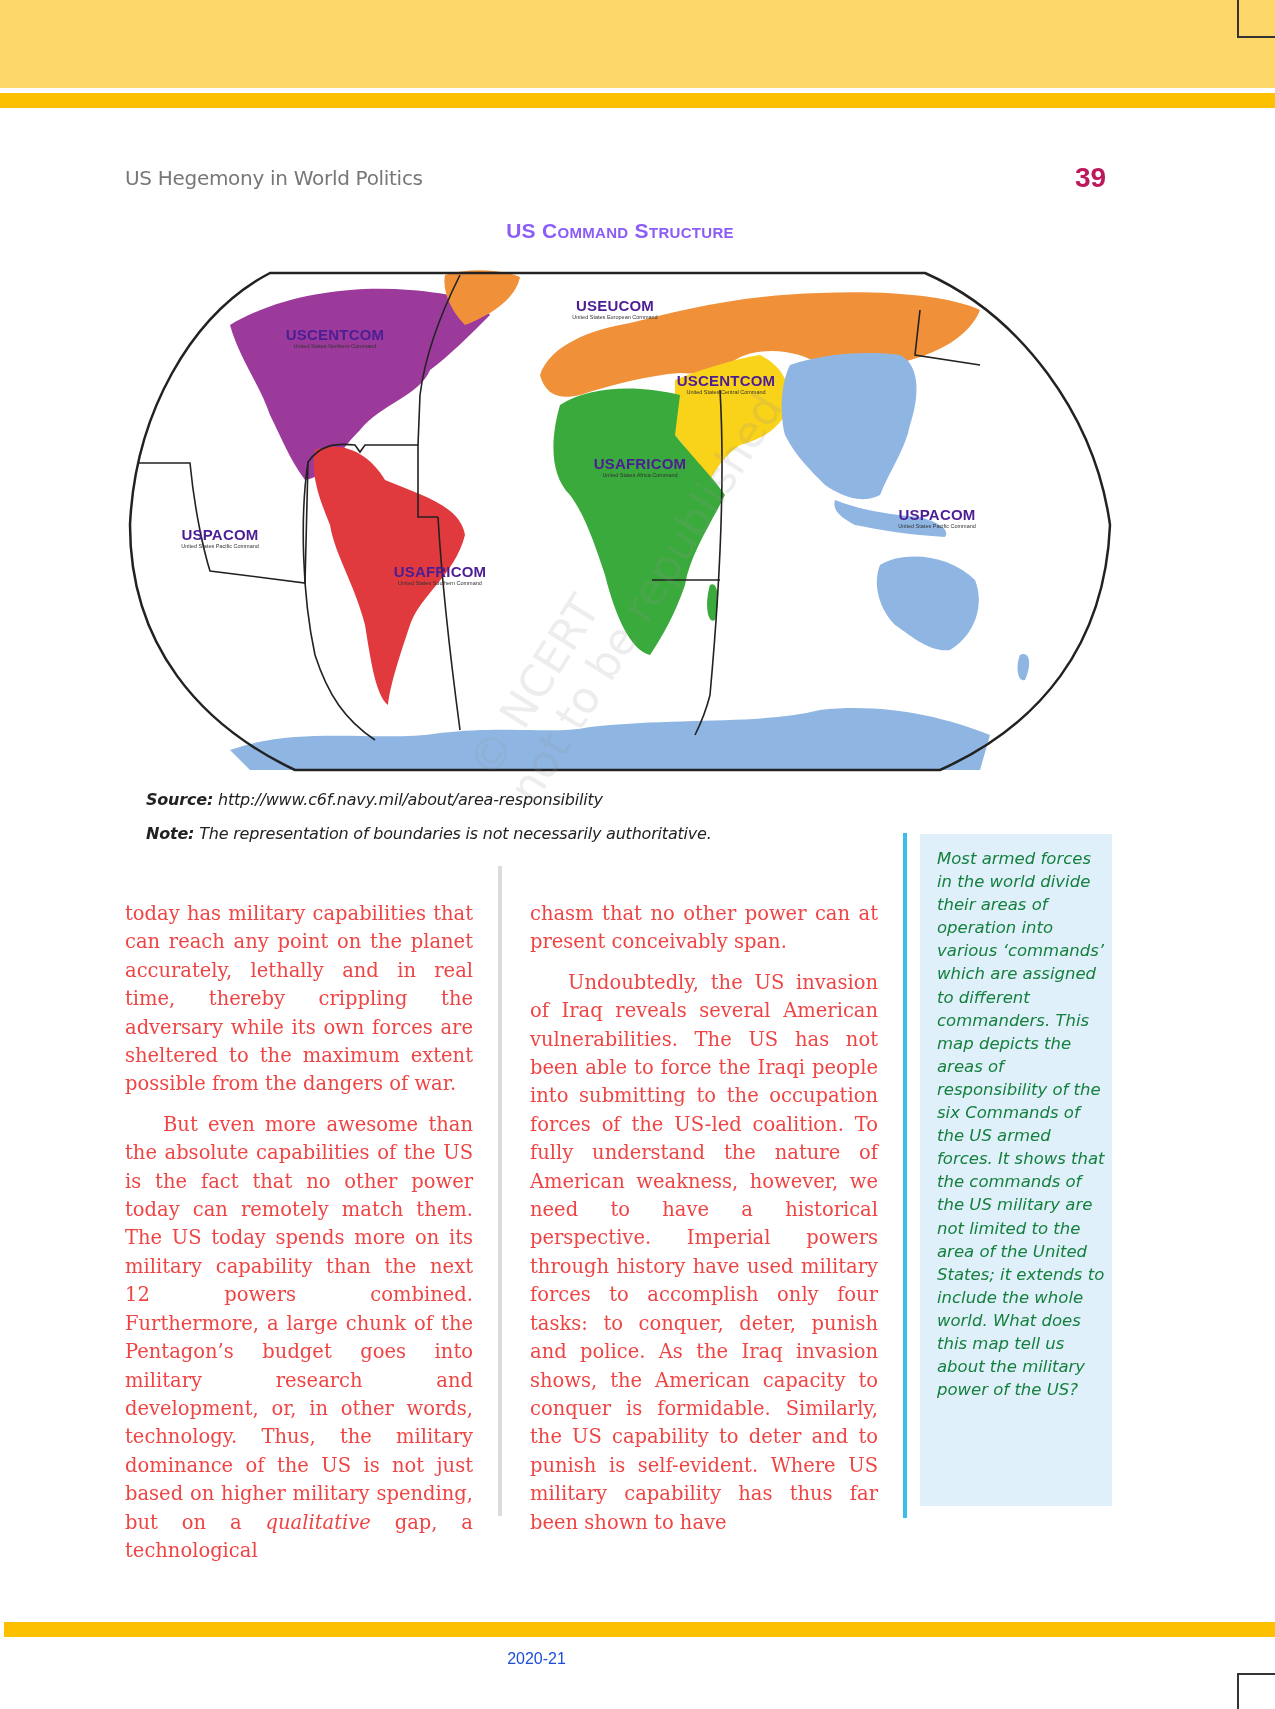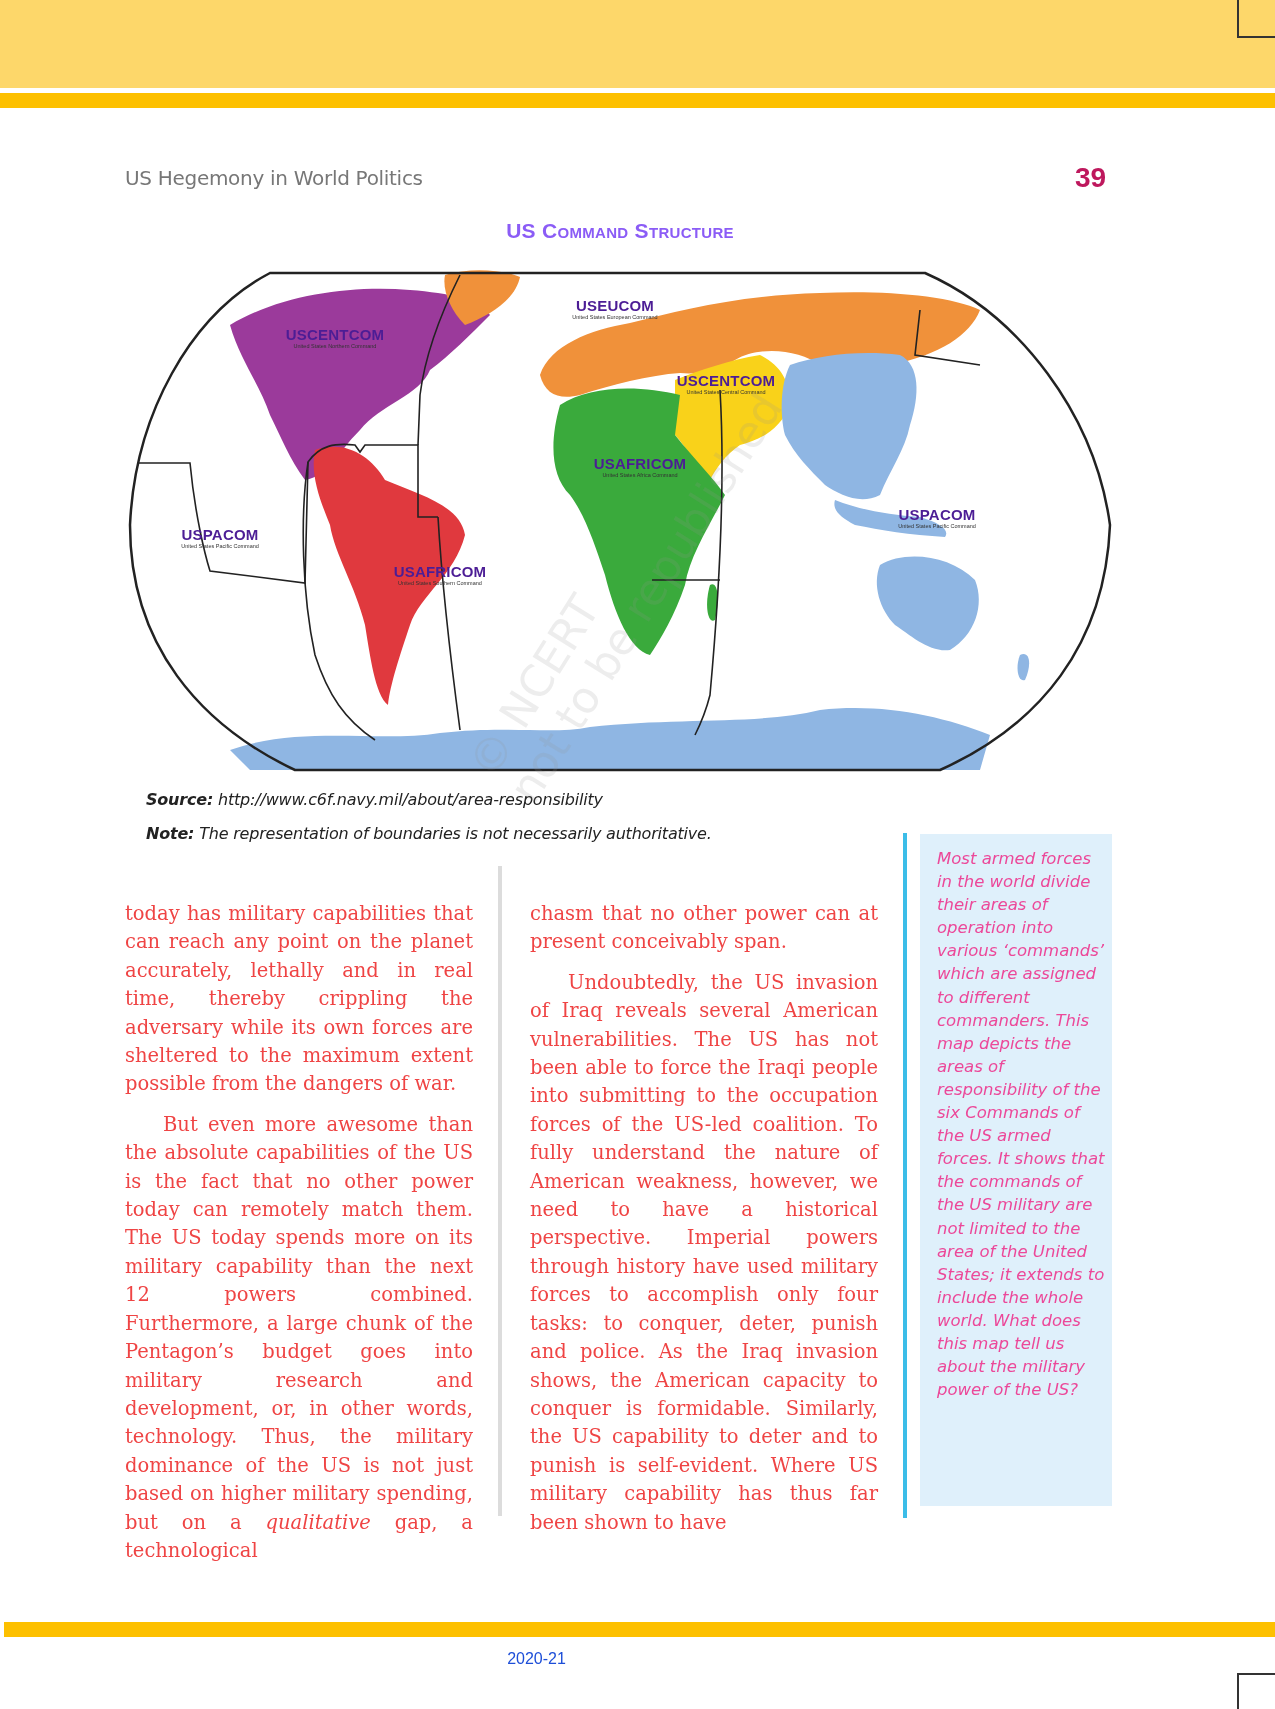--- a/index.html
+++ b/index.html
@@ -36,21 +36,21 @@
   .col { position: absolute; top: 900px; width: 348px; font-family: "DejaVu Serif", serif;
     font-size: 19.5px; line-height: 28.4px; color: #ef4444; text-align: justify; }
   .col p { margin: 0 0 12px 0; }
   .col p.indent { text-indent: 38px; }
   .col-left { left: 125px; }
   .col-mid { left: 530px; }
   .col-divider { position: absolute; left: 498px; top: 866px; width: 4px; height: 650px; background: #dcdcdc; }
   .side-rule { position: absolute; left: 903px; top: 833px; width: 4px; height: 685px; background: #3bbde8; }
   .sidebar { position: absolute; left: 920px; top: 834px; width: 192px; height: 672px; background: #dff0fb; }
   .sidebar-text { position: absolute; left: 937px; top: 847px; width: 170px; font-family: "DejaVu Sans", sans-serif;
-    font-style: italic; font-size: 16.5px; line-height: 23.1px; color: #ec4899; }
+    font-style: italic; font-size: 16.5px; line-height: 23.1px; color: #15803d; }
 
   .bottom-stripe { position: absolute; left: 4px; top: 1622px; width: 1271px; height: 15px; background: #fdc000; }
   .footer-year { position: absolute; left: 0; width: 1073px; top: 1650px; text-align: center; font-size: 16px;
     font-family: "Liberation Sans", sans-serif; color: #1d4ed8; }
 
   .watermark { position: absolute; left: 460px; top: 760px; width: 500px; height: 300px; pointer-events: none;
     transform: rotate(-58deg); transform-origin: 0 0; }
   .watermark span { display: block; font-family: "DejaVu Sans", sans-serif; font-size: 44px; color: rgba(150,150,150,0.17);
     white-space: nowrap; line-height: 48px; }
 </style>

